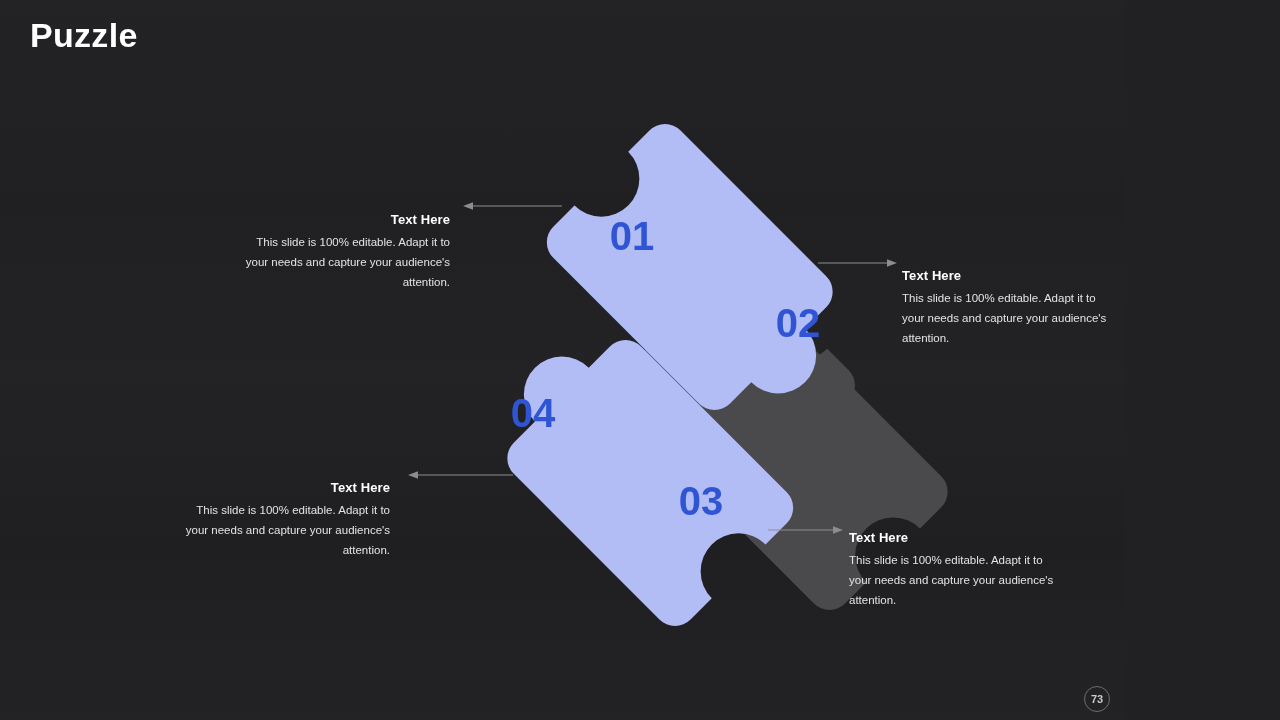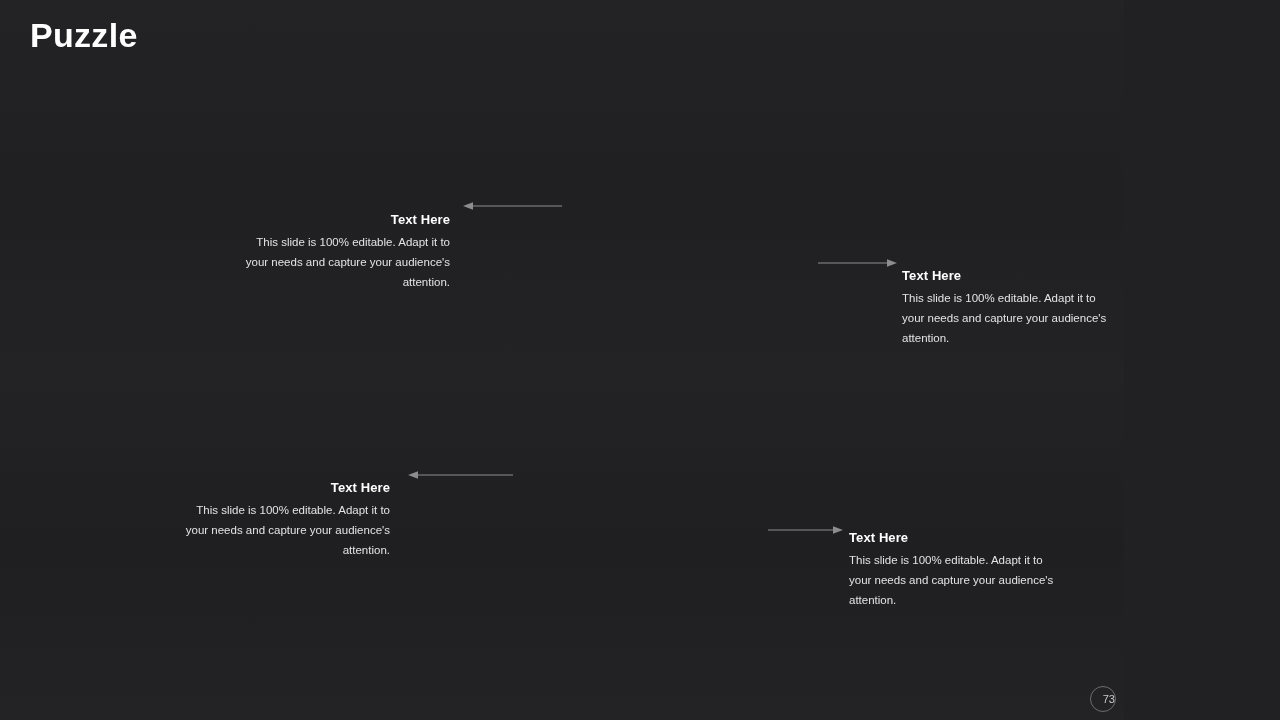--- a/index.html
+++ b/index.html
@@ -57,34 +57,109 @@
   .arrow { position:absolute; }
   .arrow svg { display:block; overflow:visible; }
 
   #arrow-01 { left:462px; top:200px; }
   #arrow-02 { left:818px; top:257px; }
   #arrow-03 { left:768px; top:524px; }
   #arrow-04 { left:407px; top:469px; }
 
   
   #pagenum {
-    position:absolute; right:8px; bottom:8px;
+    position:absolute; right:14px; bottom:8px;
     width:26px; height:26px; border-radius:50%;
     border:1px solid #6d6d70;
-    display:flex; align-items:center; justify-content:flex-end;
-    font-size:11px; color:#c9c9cc;
+    display:flex; align-items:center; justify-content:center;
+    font-size:11px; color:#c9c9cc;font-weight:bold;
   }
 </style>
 </head>
 <body>
 
 <div id="slide">
 
   <div id="title">Puzzle</div>
 
+  <div id="puzzle">
+    <svg viewBox="0 0 540 540" xmlns="http://www.w3.org/2000/svg">
+      <defs>
+
+        <clipPath id="clipNone">
+            <rect x="0" y="0" width="540" height="540"></rect>
+          </clipPath>
+      </defs>
+
+      <g transform="translate(160,330) rotate(-45)">
+        <path d="M 0 22
+                 A 22 22 0 0 1 22 0
+                 L 228 0
+                 A 22 22 0 0 1 250 22
+                 L 250 52
+                 A 30 30 0 0 0 250 128
+                 L 250 158
+                 A 22 22 0 0 1 228 180
+                 L 22 180
+                 A 22 22 0 0 1 0 158
+                 Z" fill="#4a4a4c"></path>
+      </g>
+
+      <g transform="translate(380,210) rotate(45)">
+        <path d="M 0 22
+                 A 22 22 0 0 1 22 0
+                 L 228 0
+                 A 22 22 0 0 1 250 22
+                 L 250 52
+                 A 30 30 0 0 0 250 128
+                 L 250 158
+                 A 22 22 0 0 1 228 180
+                 L 22 180
+                 A 22 22 0 0 1 0 158
+                 Z" fill="#4a4a4c"></path>
+      </g>
+
+      <g transform="translate(265,10) rotate(45)">
+        <path d="M 0 22
+                 A 22 22 0 0 1 22 0
+                 L 228 0
+                 A 22 22 0 0 1 250 22
+                 L 250 52
+                 A 30 30 0 0 1 250 128
+                 L 250 158
+                 A 22 22 0 0 1 228 180
+                 L 22 180
+                 A 22 22 0 0 1 0 158
+                 L 0 128
+                 A 30 30 0 0 0 0 52
+                 Z" fill="#b3bdf5"></path>
+      </g>
+
+      <g transform="translate(275,530) rotate(-135)">
+        <path d="M 0 22
+                 A 22 22 0 0 1 22 0
+                 L 228 0
+                 A 22 22 0 0 1 250 22
+                 L 250 52
+                 A 30 30 0 0 1 250 128
+                 L 250 158
+                 A 22 22 0 0 1 228 180
+                 L 22 180
+                 A 22 22 0 0 1 0 158
+                 L 0 128
+                 A 30 30 0 0 0 0 52
+                 Z" fill="#b3bdf5"></path>
+      </g>
+
+      <text class="pnum" x="232" y="145" text-anchor="middle">01</text>
+      <text class="pnum" x="398" y="232" text-anchor="middle">02</text>
+      <text class="pnum" x="301" y="410" text-anchor="middle">03</text>
+      <text class="pnum" x="133" y="322" text-anchor="middle">04</text>
+    </svg>
+  </div>
 
   <div class="arrow" id="arrow-01">
     <svg width="102" height="12" viewBox="0 0 102 12">
       <line x1="100" y1="6" x2="10" y2="6" stroke="#8d8d90" stroke-width="1.2"></line>
       <path d="M 1 6 L 11 2.2 L 11 9.8 Z" fill="#8d8d90"></path>
     </svg>
   </div>
 
   <div class="arrow" id="arrow-02">
     <svg width="80" height="12" viewBox="0 0 80 12">

